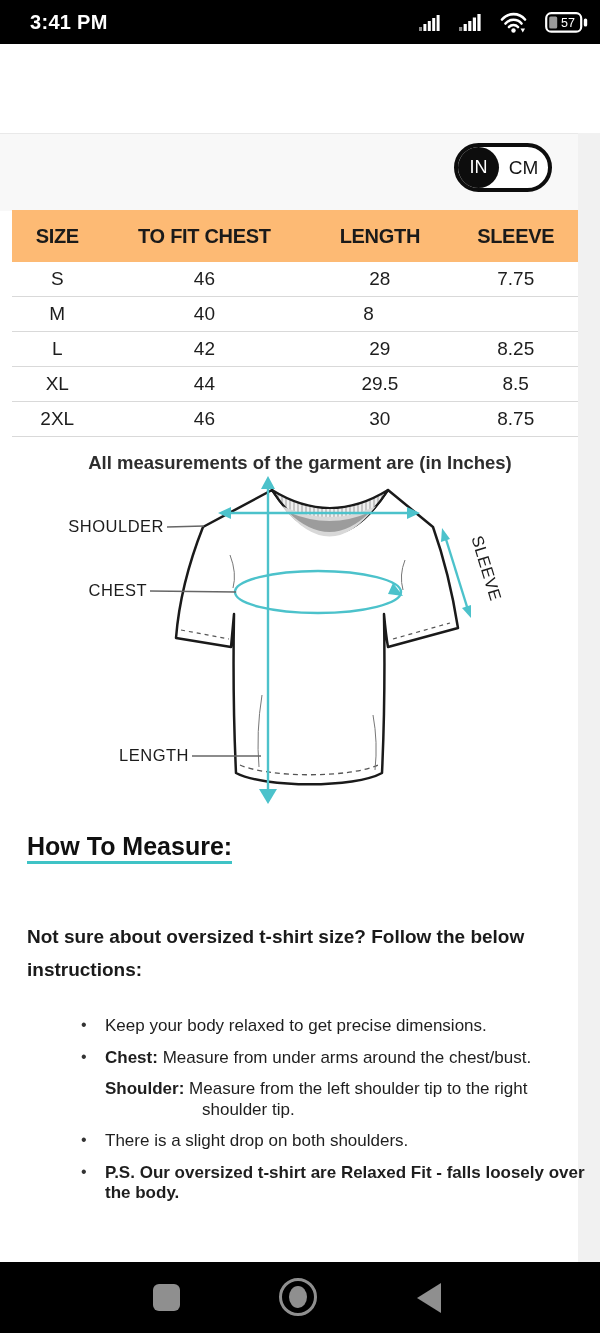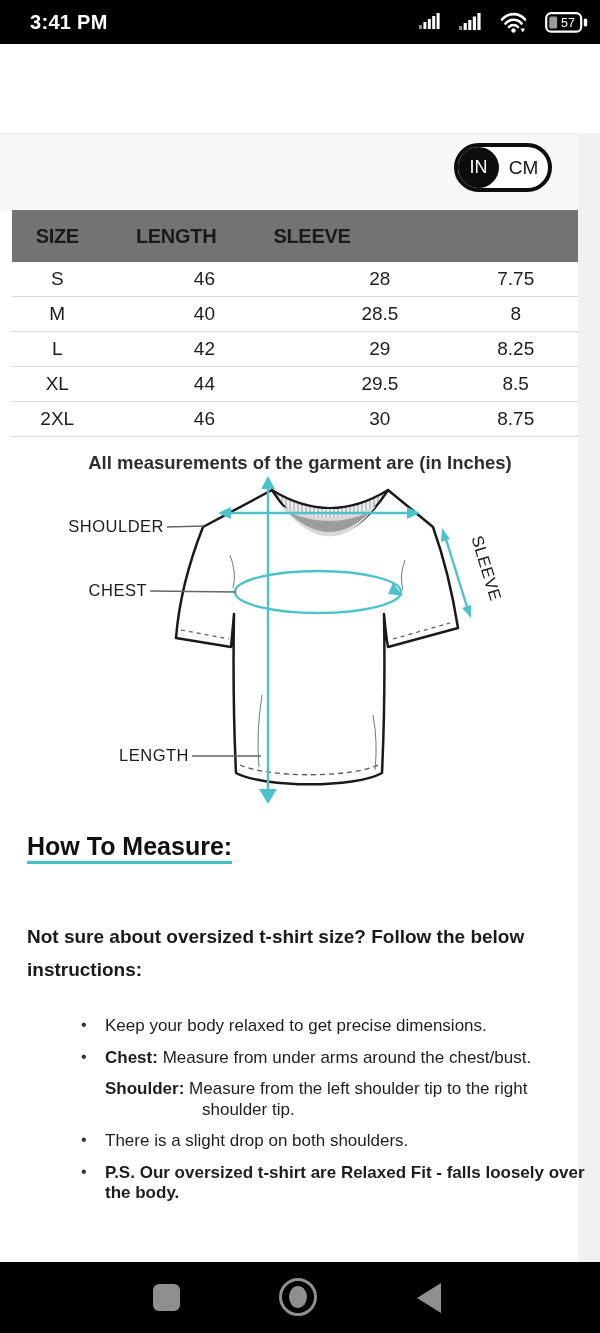--- a/index.html
+++ b/index.html
@@ -5,37 +5,37 @@
   html,body{margin:0;padding:0;}
   body{
     width:600px;height:1333px;position:relative;overflow:hidden;
     background:#ffffff;font-family:"Liberation Sans",sans-serif;
     -webkit-font-smoothing:antialiased;color:#1b1b1b;
   }
   
   .statusbar{position:absolute;top:0;left:0;width:600px;height:44px;background:#000;
     display:flex;align-items:center;justify-content:space-between;}
   .time{color:#fff;font-size:20px;font-weight:bold;margin-left:30px;letter-spacing:.3px;}
-  .sb-icons{display:flex;align-items:flex-start;gap:18px;margin-right:12px;}
+  .sb-icons{display:flex;align-items:center;gap:18px;margin-right:12px;}
   
   .appbar{position:absolute;top:44px;left:0;width:600px;height:89px;background:#fff;}
   .back-btn{position:absolute;left:26px;top:91px;width:32px;height:32px;cursor:pointer;}
   .appbar-title{position:absolute;left:110px;top:89px;font-size:30px;font-weight:600;color:#262626;line-height:36px;}
   
   .band{position:absolute;top:133px;left:0;width:600px;height:77px;background:#f8f8f8;border-top:1px solid #e9e9e9;}
   .right-strip{position:absolute;top:133px;left:578px;width:22px;height:1129px;background:#f1f1f1;}
   .unit-toggle{position:absolute;top:143px;right:48px;width:98px;height:49px;border:4px solid #0d0d0d;
     border-radius:26px;background:#fff;box-sizing:border-box;display:flex;align-items:center;}
   .unit-in{width:41px;height:41px;border-radius:50%;background:#0d0d0d;color:#fff;display:flex;
     align-items:center;justify-content:center;font-size:18px;cursor:pointer;}
   .unit-cm{flex:1;text-align:center;font-size:19px;color:#161616;cursor:pointer;}
   
   .size-table{position:absolute;top:210px;left:12px;width:566px;}
   .trow{display:flex;align-items:center;}
-  .thead{height:52px;background:#737373;font-weight:bold;font-size:20px;color:#1a1a1a;letter-spacing:-.3px;}
+  .thead{height:52px;background:#fdba74;font-weight:bold;font-size:20px;color:#1a1a1a;letter-spacing:-.3px;}
   .tdata{height:34px;border-bottom:1px solid #d9d9d9;font-size:19px;color:#1d1d1d;}
   .c0{width:16%;text-align:center;}
   .c1{width:36%;text-align:center;}
   .c2{width:26%;text-align:center;}
   .c3{width:22%;text-align:center;}
   
   .caption{position:absolute;top:452px;left:0;width:600px;text-align:center;
     font-size:18.5px;font-weight:bold;color:#2e2e2e;}
   .diagram-svg{position:absolute;top:470px;left:0;}
   .diag-label{font-size:16.5px;letter-spacing:.5px;fill:#1c1c1c;}
@@ -106,33 +106,33 @@
 <div class="right-strip"></div>
 
 <div class="unit-toggle">
   <div class="unit-in">IN</div>
   <div class="unit-cm">CM</div>
 </div>
 
 <div class="size-table">
   <div class="trow thead">
     <div class="c0">SIZE</div>
+    <div class="c1">TO FIT CHEST</div>
     <div class="c2">LENGTH</div>
     <div class="c3">SLEEVE</div>
   </div>
   <div class="trow tdata">
     <div class="c0">S</div>
     <div class="c1">46</div>
     <div class="c2">28</div>
     <div class="c3">7.75</div>
   </div>
   <div class="trow tdata">
     <div class="c0">M</div>
     <div class="c1">40</div>
-    <div class="c2">28.5</div>
     <div class="c3">8</div>
   </div>
   <div class="trow tdata">
     <div class="c0">L</div>
     <div class="c1">42</div>
     <div class="c2">29</div>
     <div class="c3">8.25</div>
   </div>
   <div class="trow tdata">
     <div class="c0">XL</div>

